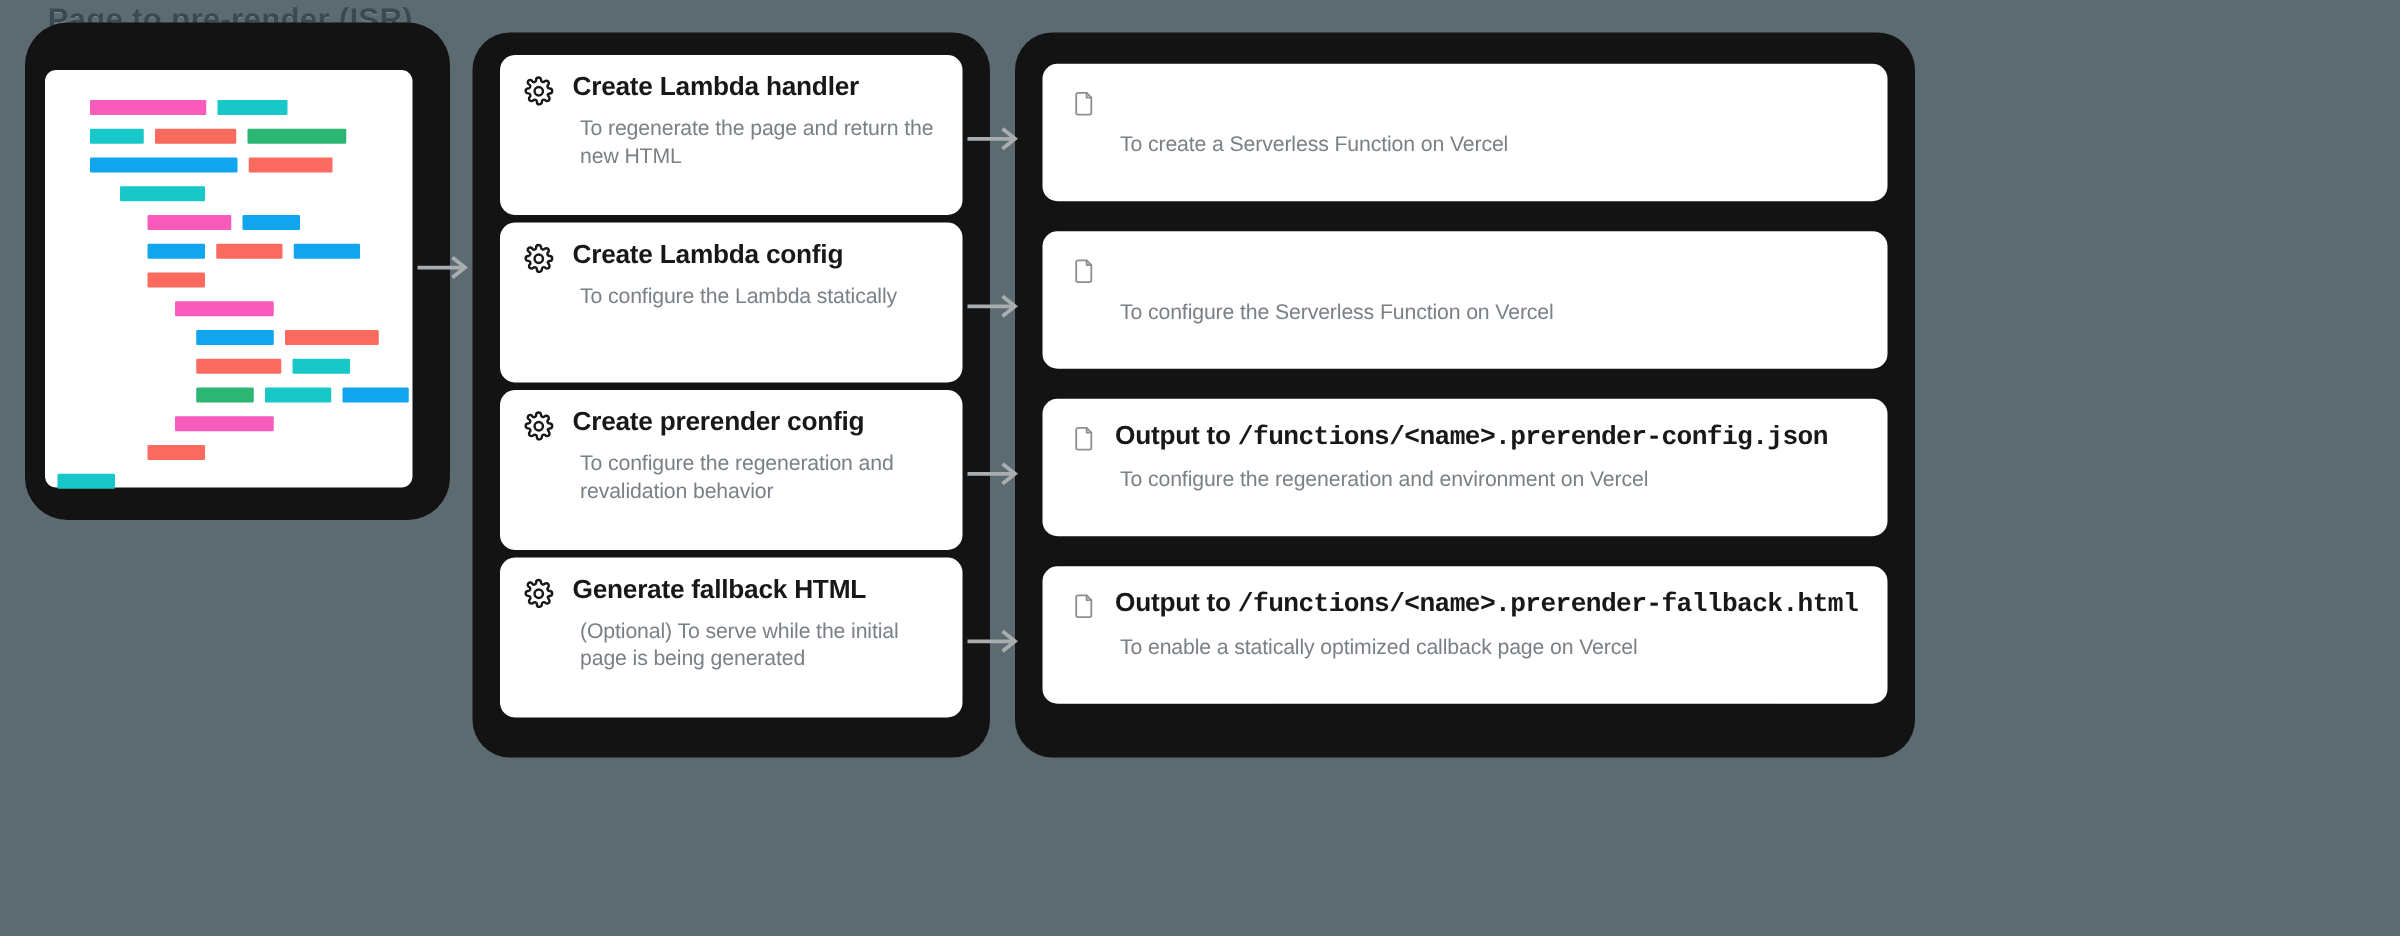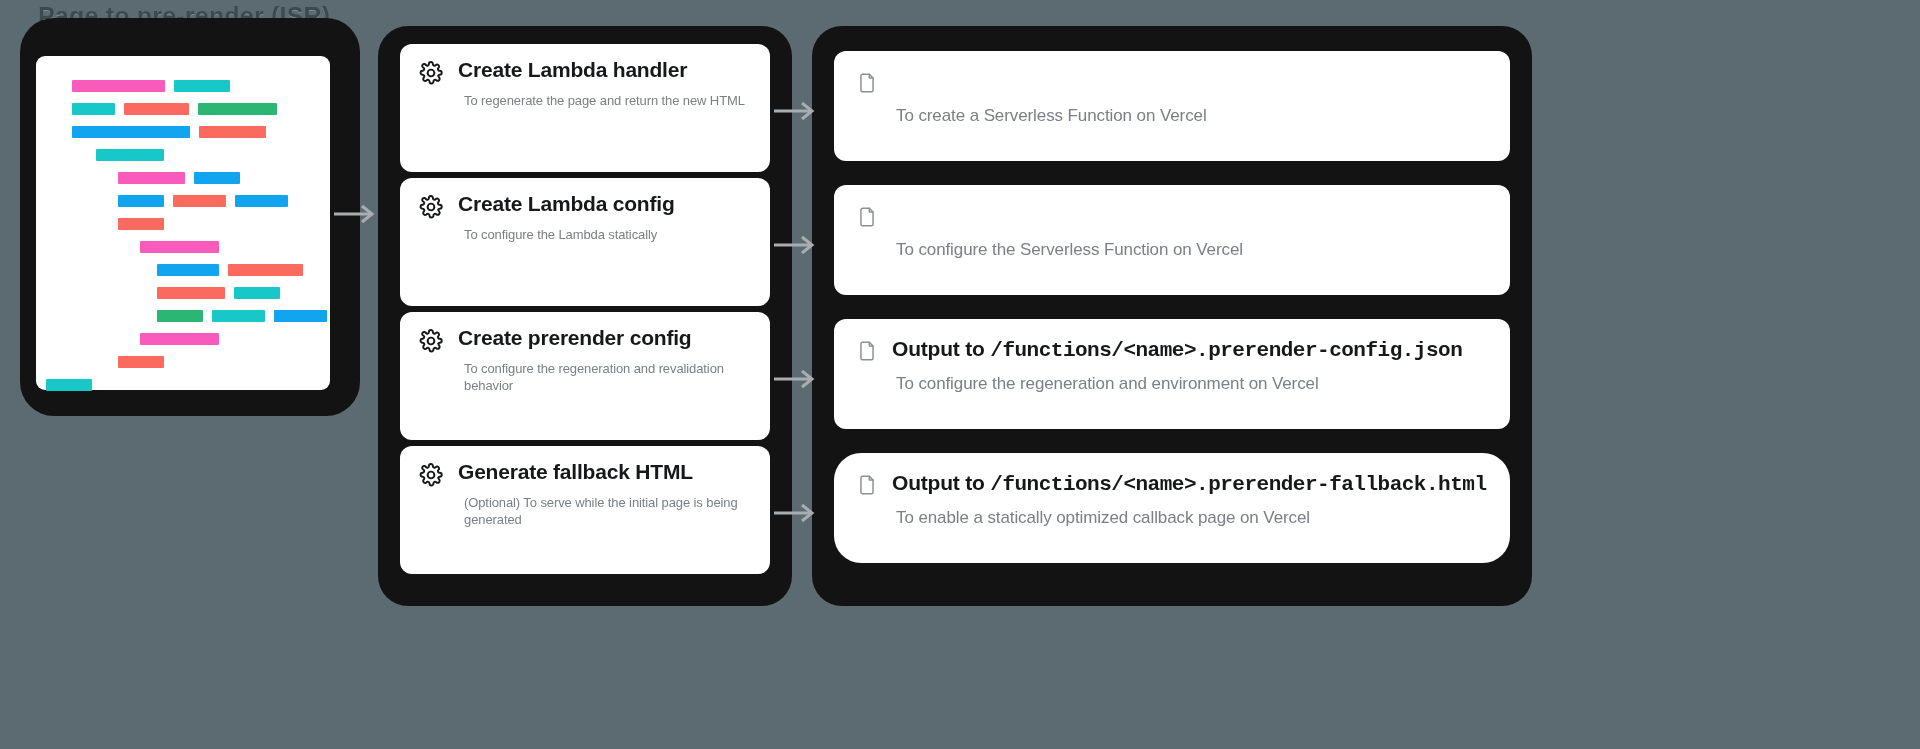--- a/index.html
+++ b/index.html
@@ -60,40 +60,40 @@
     gap: 14px;
   }
   .card-head-title {
     font-size: 21px;
     font-weight: 700;
     color: #16181a;
     line-height: 1.18;
     letter-spacing: -.2px;
   }
   .card-desc {
-    font-size: 13px;
+    font-size: 17px;
     color: #7a8085;
     line-height: 1.32;
     letter-spacing: -.1px;
   }
 
   
   .step-card { left: 400px; width: 370px; height: 128px; }
   #step-1 { top: 44px; }
   #step-2 { top: 178px; }
   #step-3 { top: 312px; }
   #step-4 { top: 446px; }
   .step-card .card-desc { margin-left: 46px; margin-top: 6px; max-width: 300px; }
 
   
   .out-card { left: 834px; width: 676px; height: 110px; }
   #out-1 { top: 51px; }
   #out-2 { top: 185px; }
   #out-3 { top: 319px; }
-  #out-4 { top: 453px; border-radius: 27px; }
+  #out-4 { top: 453px; }
   .out-card .card-inner { padding: 18px 20px 16px 22px; }
   .out-card .card-head-title {
     font-size: 21px;
     white-space: nowrap;
   }
   .mono {
     font-family: "Liberation Mono", "DejaVu Sans Mono", monospace;
     font-weight: 700;
     letter-spacing: -.5px;
   }

